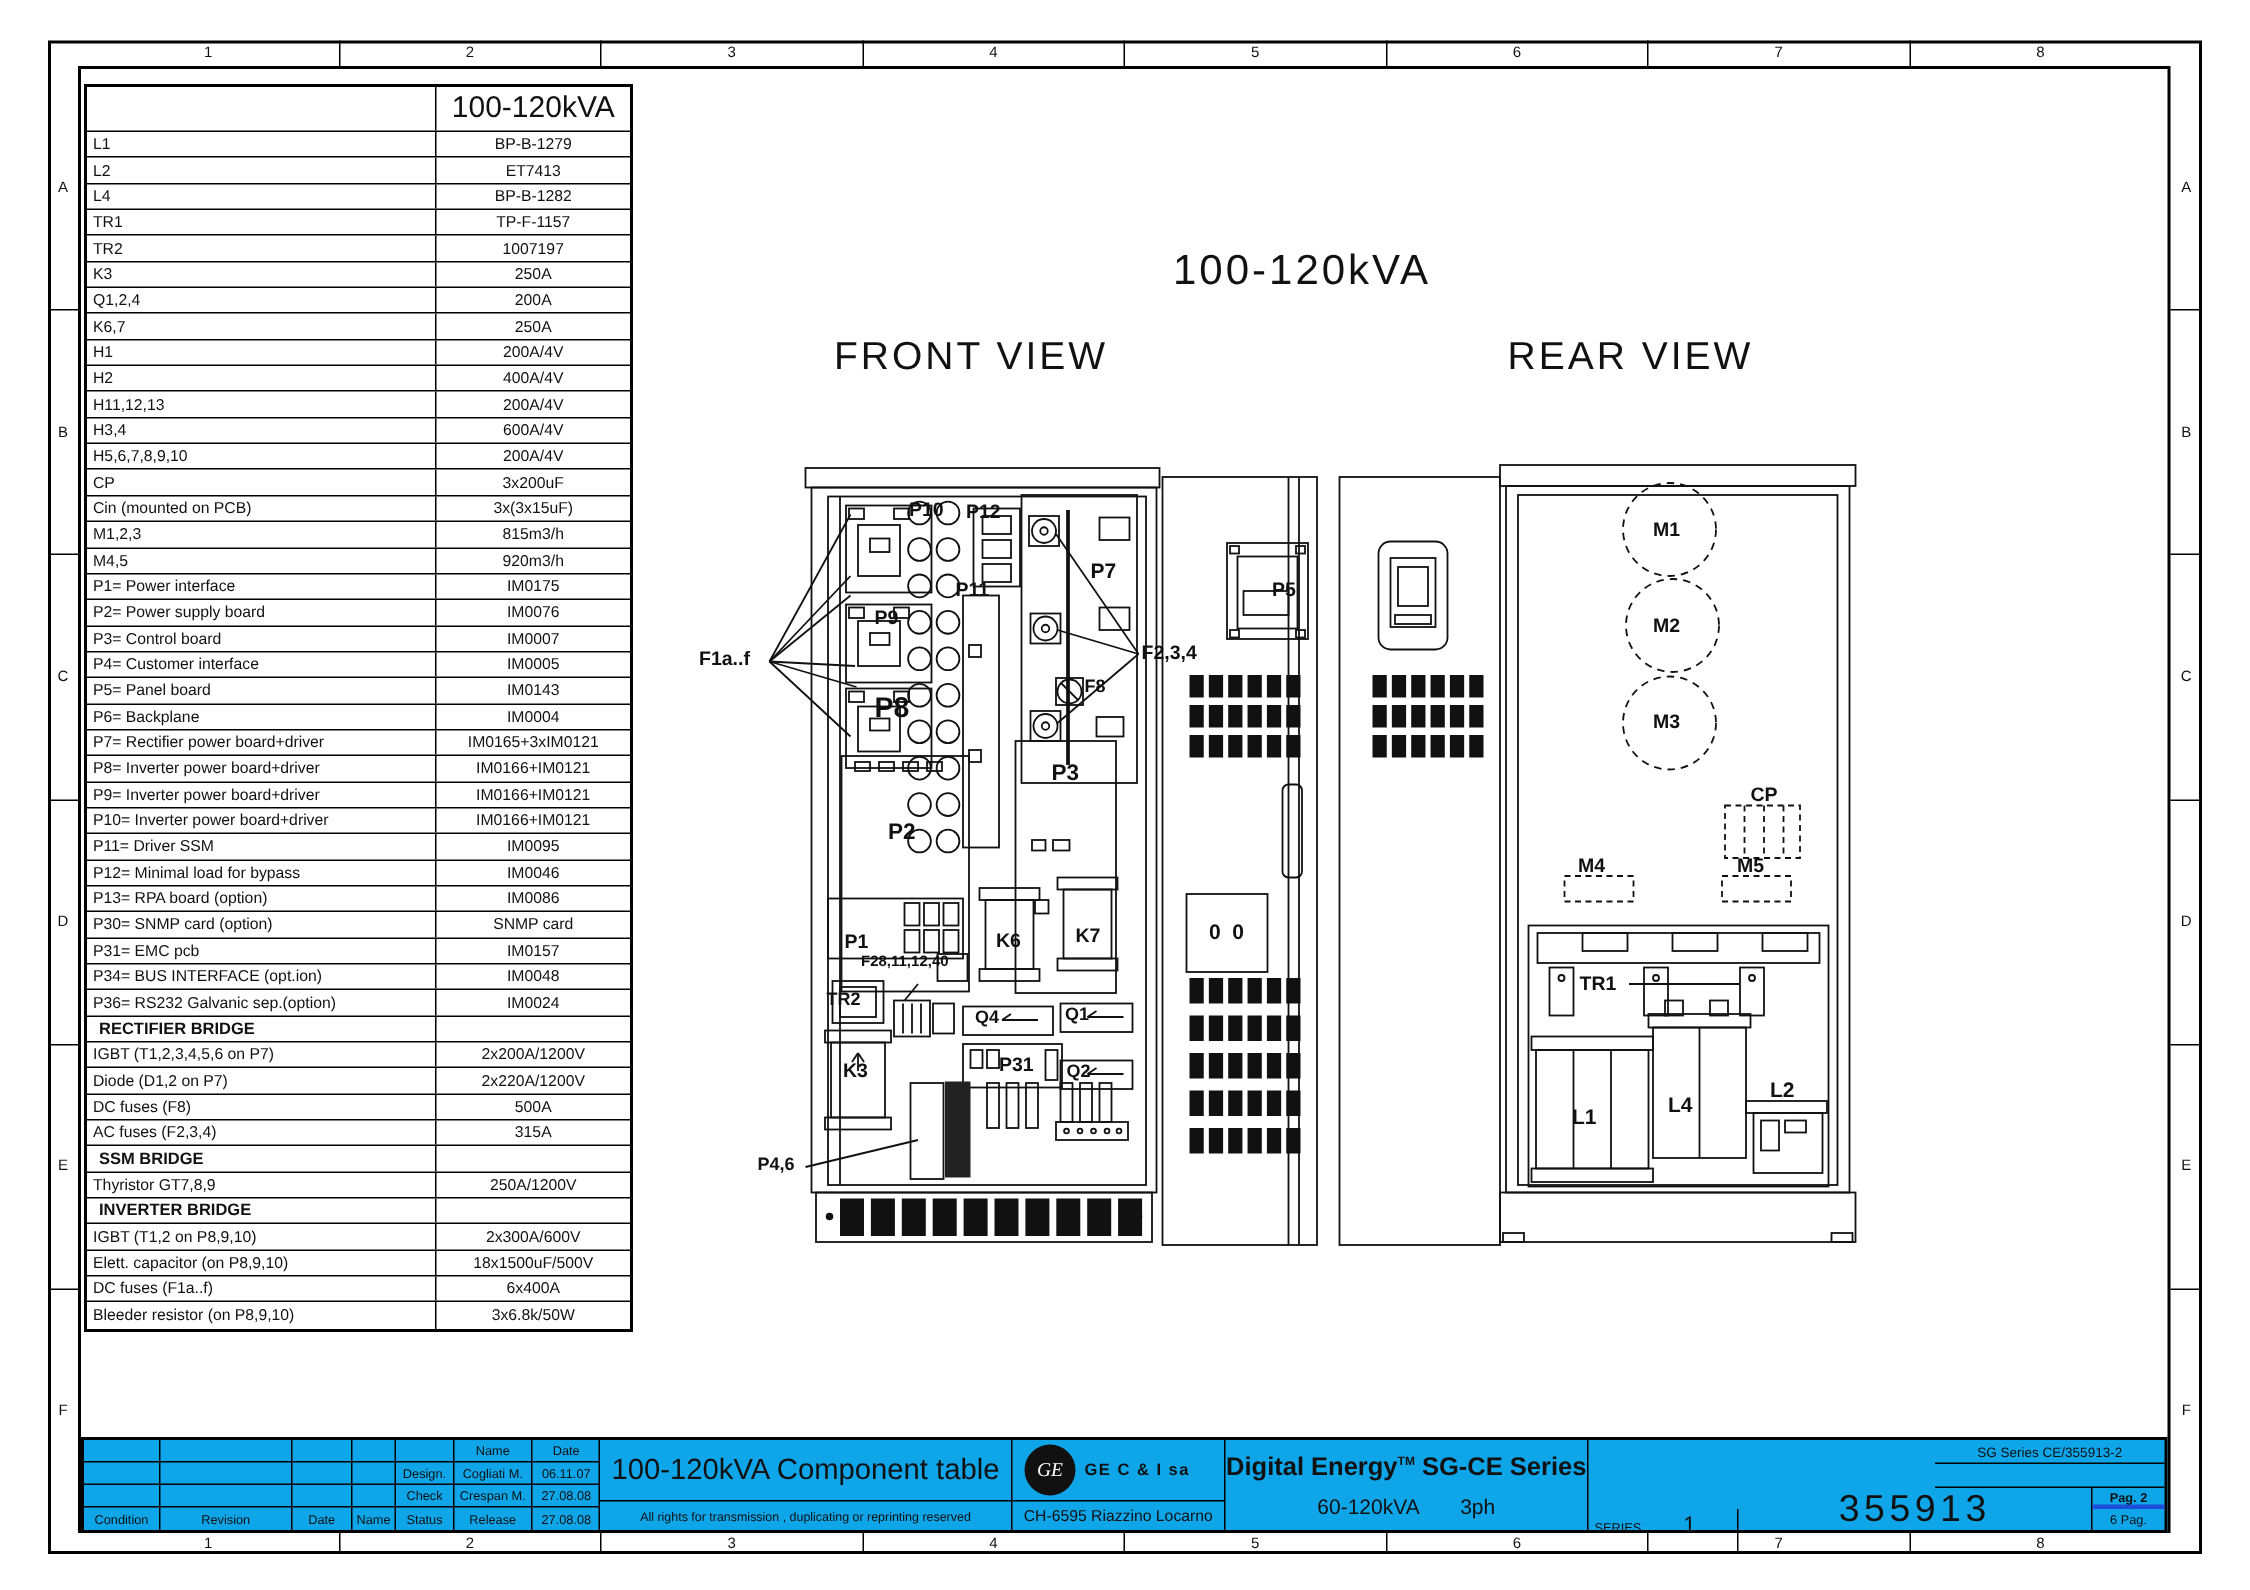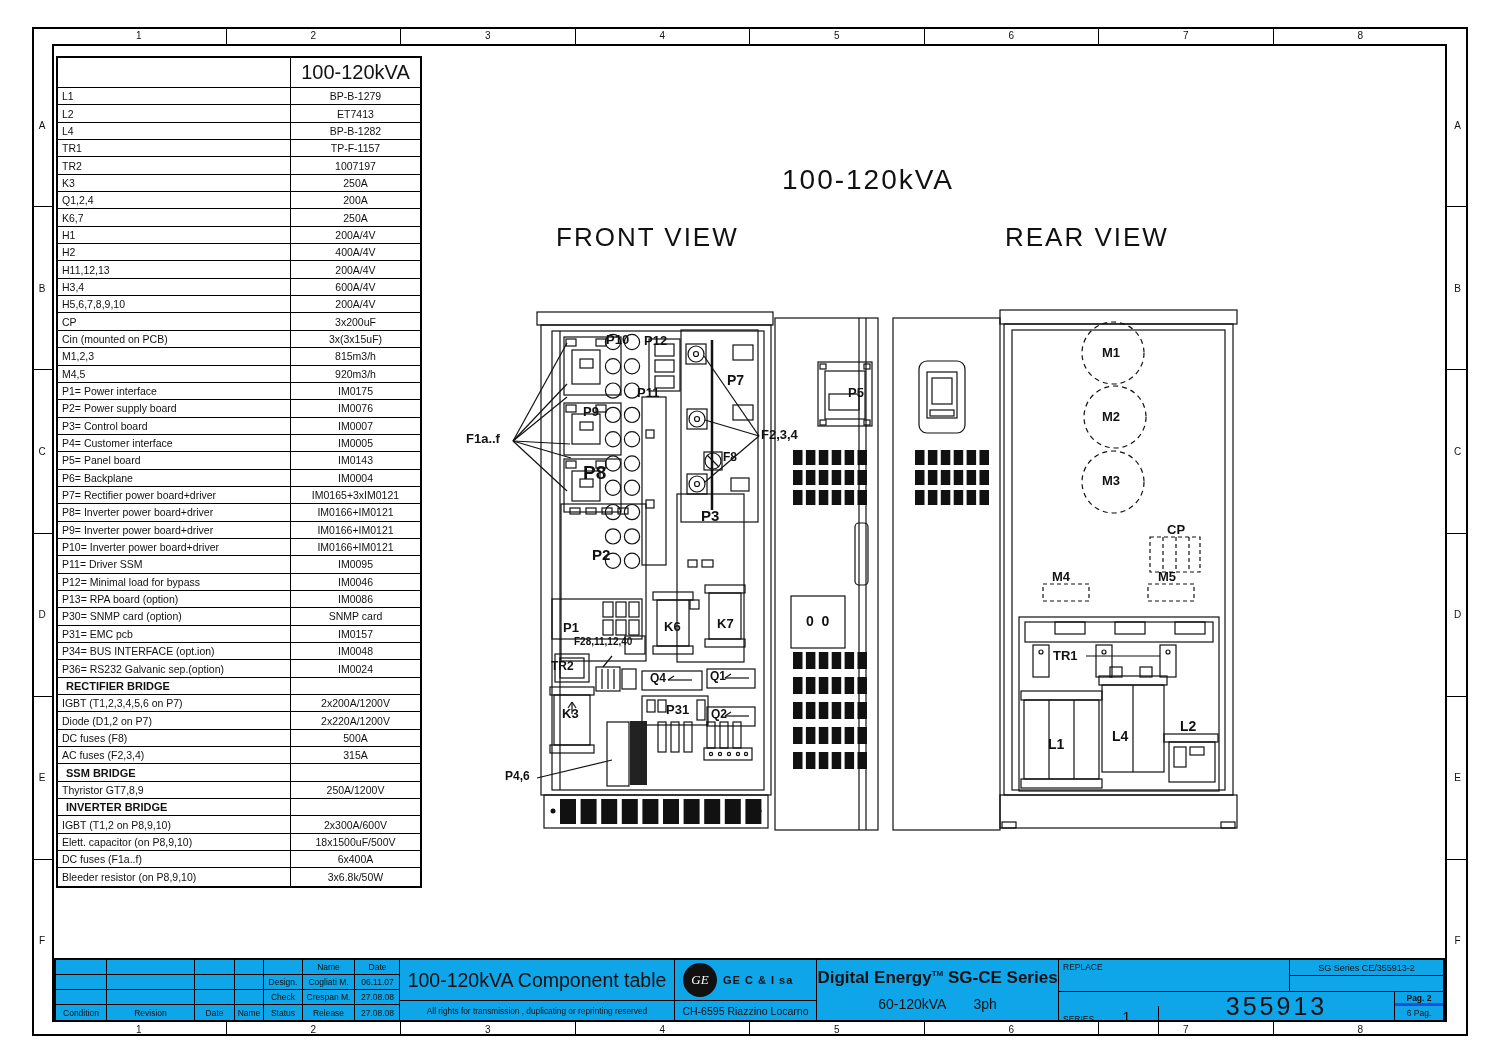--- a/index.html
+++ b/index.html
@@ -709,21 +709,20 @@
       <div id="tb-ge-name">GE C &amp; I sa</div>
     </div>
     <div id="tb-ge-addr" class="tb">CH-6595 Riazzino Locarno</div>
     <div id="tb-product" class="tb">
       <div class="p1"><span>Digital Energy</span><sup>TM</sup>&nbsp;<span>SG-CE Series</span></div>
       <div class="p2">
           <span>60-120kVA</span>
           <span>3ph</span>
         </div>
     </div>
-    <div id="tb-replace" class="tb">REPLACE</div>
     <div id="tb-ref1" class="tb">SG Series CE/355913-2</div>
     <div id="tb-ref2" class="tb"></div>
     <div id="tb-series" class="tb"><span>SERIES</span><span class="sv">1</span></div>
     <div id="tb-number" class="tb">355913</div>
     <div id="tb-pag1" class="tb">Pag. 2</div>
     <div id="tb-pag2" class="tb">6 Pag.</div>
   </div>
 
 </div>
 

